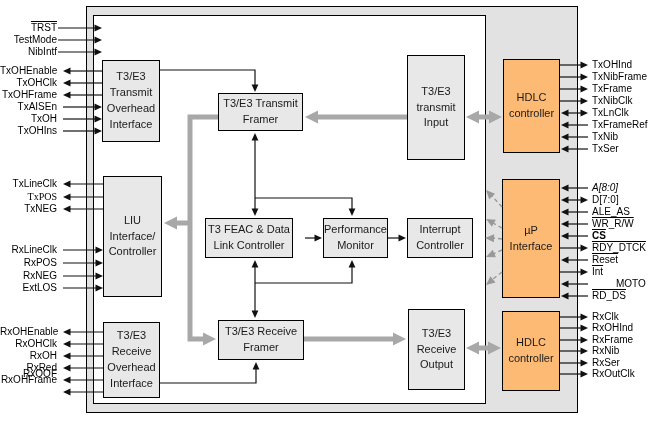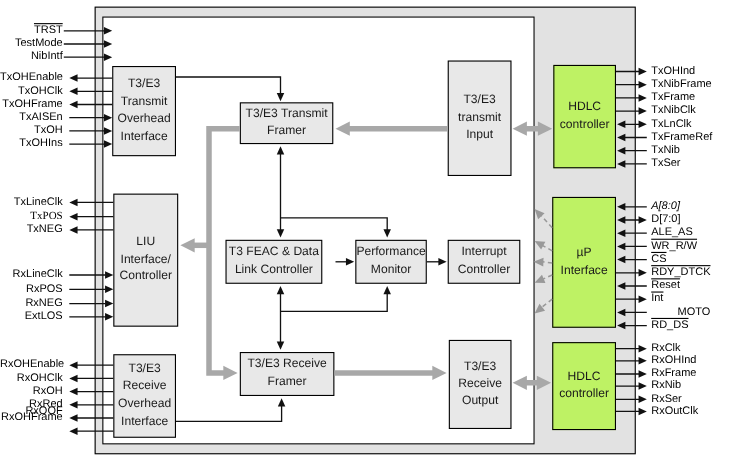--- a/index.html
+++ b/index.html
@@ -5,21 +5,21 @@
   html,body{margin:0;padding:0;background:#fff;}
   #stage{position:relative;width:663px;height:421px;background:#fff;overflow:hidden;
          font-family:"Liberation Sans", sans-serif;}
   .chip-outer{position:absolute;left:86px;top:6px;width:492px;height:407px;
               background:var(--panel,#e2e2e2);border:1.4px solid #000;box-sizing:border-box;}
   .chip-inner{position:absolute;left:93px;top:15px;width:393px;height:389px;
               background:#fff;border:1.4px solid #000;box-sizing:border-box;}
   .block{position:absolute;background:var(--block,#e8e8e8);border:1.2px solid #000;
          box-sizing:border-box;display:flex;align-items:center;justify-content:center;
          text-align:center;font-size:11px;line-height:1.45;color:#1a1a1a;white-space:pre-line;}
-  .block.white{background:#bef264;}
+  .block.white{background:#fdba74;}
   .sig{position:absolute;font-size:10px;line-height:11px;height:11px;color:#000;white-space:nowrap;}
   .sig.left{left:0;width:57px;text-align:right;}
   .sig.right{left:592px;width:70px;text-align:left;}
   .ov{text-decoration:overline;}
   #wires{position:absolute;left:0;top:0;width:663px;height:421px;pointer-events:none;}
 </style>
 </head>
 <body>
 
 <div id="stage" style="--panel: #e2e2e2; --block: #e8e8e8;">
@@ -225,21 +225,21 @@
     <div class="sig right" style="top: 83px;">TxFrame</div>
     <div class="sig right" style="top: 95px;">TxNibClk</div>
     <div class="sig right" style="top: 107px;">TxLnClk</div>
     <div class="sig right" style="top: 119px;">TxFrameRef</div>
     <div class="sig right" style="top: 131px;">TxNib</div>
     <div class="sig right" style="top: 143px;">TxSer</div>
     <div class="sig right" style="top: 182px; font-style: italic;">A[8:0]</div>
     <div class="sig right" style="top: 194px;">D[7:0]</div>
     <div class="sig right" style="top: 206px;">ALE_AS</div>
     <div class="sig right ov" style="top: 218px;">WR_R/W</div>
-    <div class="sig right ov" style="top: 230px;">CS</div>
+    <div class="sig right ov" style="top: 230px; font-weight: bold;">CS</div>
     <div class="sig right ov" style="top: 242px;">RDY_DTCK</div>
     <div class="sig right ov" style="top: 254px;">Reset</div>
     <div class="sig right ov" style="top: 266px;">Int</div>
     <div class="sig right" style="top: 278px; padding-left: 24px;">MOTO</div>
     <div class="sig right ov" style="top: 290px;">RD_DS</div>
     <div class="sig right" style="top: 311px;">RxClk</div>
     <div class="sig right" style="top: 322px;">RxOHInd</div>
     <div class="sig right" style="top: 334px;">RxFrame</div>
     <div class="sig right" style="top: 345px;">RxNib</div>
     <div class="sig right" style="top: 357px;">RxSer</div>

